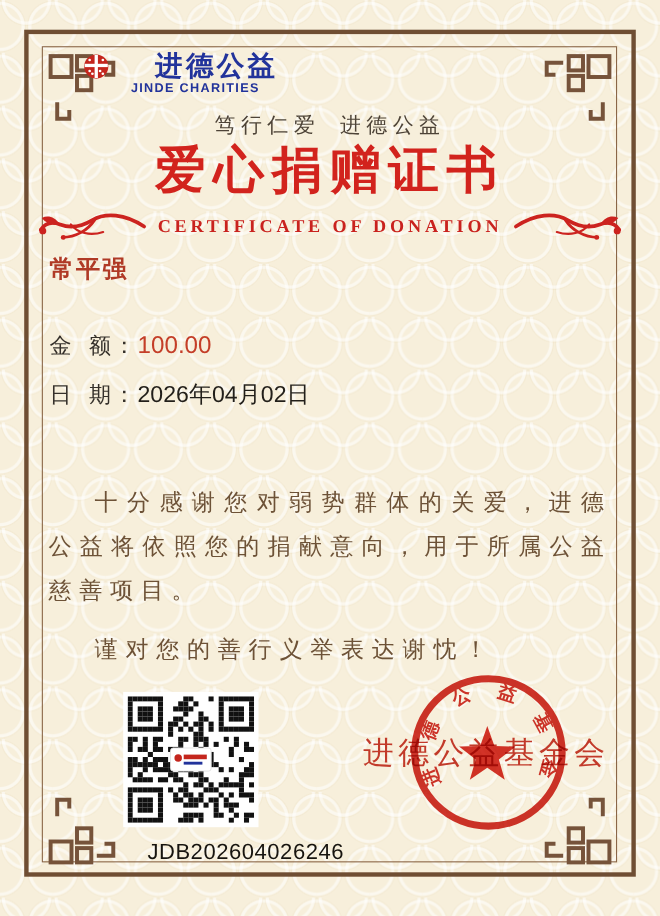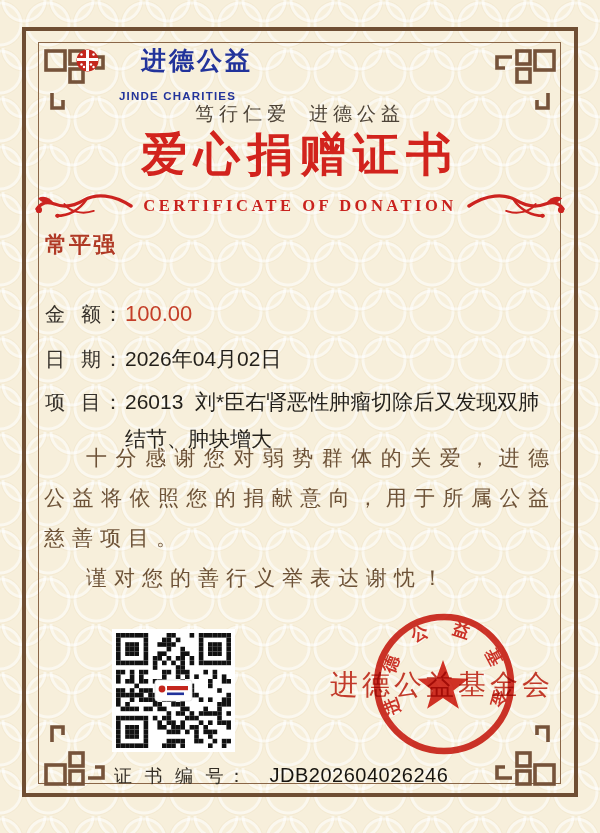--- a/index.html
+++ b/index.html
@@ -20,21 +20,21 @@
   .frame-outer{position:absolute;left:22px;right:22px;top:27px;bottom:36px;border:4px solid #6f4e33;}
   .frame-inner{position:absolute;left:38px;right:39px;top:42px;bottom:49px;border:1.5px solid #8a6647;}
   .corner{position:absolute;width:64px;height:64px;}
   .corner.tl{left:42px;top:47px;}
   .corner.tr{right:42px;top:47px;transform:scaleX(-1);}
   .corner.bl{left:42px;bottom:45px;transform:scaleY(-1);}
   .corner.br{right:42px;bottom:45px;transform:scale(-1,-1);}
 
   .logo{position:absolute;left:76px;top:48px;display:flex;align-items:flex-start;gap:36px;}
   .logo-cn{font-family:"Liberation Serif","DejaVu Serif",serif;font-weight:700;font-size:25px;color:#22339b;letter-spacing:3px;line-height:26px;}
-  .logo-en{font-size:11.5px;font-weight:700;color:#22339b;letter-spacing:1.2px;margin-top:16px;margin-left:-22px;}
+  .logo-en{font-size:11.5px;font-weight:700;color:#22339b;letter-spacing:1.2px;margin-top:1px;margin-left:-22px;}
   .logo-icon{margin-right:6px;margin-top:1px;}
 
   .slogan{position:absolute;left:0;right:0;top:101px;text-align:center;
     font-family:"Liberation Serif","DejaVu Serif",serif;
     font-size:19px;color:#4d4337;letter-spacing:5px;}
   .slogan span{margin:0 9px;}
   .title{position:absolute;left:0;right:0;top:124px;text-align:center;
     font-family:"Liberation Serif","DejaVu Serif",serif;font-weight:700;
     font-size:46px;color:#d2231d;letter-spacing:7px;}
   .subtitle-row{position:absolute;left:0;right:0;top:190px;display:flex;align-items:center;justify-content:center;gap:10px;text-align:right;}
@@ -50,21 +50,21 @@
   .row-amount{top:295px;}
   .row-date{top:340px;}
   .row-project{top:383px;}
   .row-amount .field-value{color:#c43e28;font-size:22px;}
 
   .message{position:absolute;left:44px;right:44px;top:440px;
     font-family:Liberation Mono, monospace;
     font-size:21px;color:#6d5237;letter-spacing:7px;line-height:40px;
     text-align:justify;}
   .message p{margin:0;text-indent:2em;}
-  .message .thanks{text-align:left;}
+  .message .thanks{margin-top:13px;text-align:left;}
 
   .qr-box{position:absolute;left:112px;top:629px;width:115px;height:115px;background:#ffffff;padding:4px;}
   .foundation-name{position:absolute;left:330px;top:666px;z-index:1;
     font-family:"Liberation Serif","DejaVu Serif",serif;
     font-size:28px;color:#c23a2a;letter-spacing:4px;white-space:nowrap;}
   .seal{position:absolute;left:370px;top:609px;width:150px;height:150px;z-index:2;mix-blend-mode:multiply;opacity:.95;}
 
   .certno-row{position:absolute;left:114px;top:764px;display:flex;align-items:baseline;}
   .certno-label{font-family:"Liberation Serif","DejaVu Serif",serif;font-size:18px;color:#332d24;letter-spacing:4px;white-space:nowrap;}
   .certno-value{font-size:20px;color:#17140f;margin-left:20px;letter-spacing:.5px;}
@@ -162,24 +162,20 @@
 
   <div class="donor">常平强</div>
 
   <div class="field-row row-amount">
     <span class="field-label">金 额：</span>
     <span class="field-value">100.00</span>
   </div>
   <div class="field-row row-date">
     <span class="field-label">日 期：</span>
     <span class="field-value">2026年04月02日</span>
-  </div>
-  <div class="field-row row-project">
-    <span class="field-label">项 目：</span>
-    <span class="field-value">26013  刘*臣右肾恶性肿瘤切除后又发现双肺结节、肿块增大</span>
   </div>
 
   <div class="message">
     <p>十分感谢您对弱势群体的关爱，进德公益将依照您的捐献意向，用于所属公益慈善项目。</p>
     <p class="thanks">谨对您的善行义举表达谢忱！</p>
   </div>
 
   <div class="qr-box">
     <svg id="qr-svg" width="115" height="115" viewBox="0 0 115 115">
       <rect x="0" y="0" width="115" height="115" fill="#ffffff"></rect>
@@ -489,17 +485,16 @@
       <path id="sealArc" d="M32.2 104.3 A51 51 0 1 1 115.8 104.3" fill="none"></path>
     </defs>
     <circle cx="74" cy="75" r="67" fill="none" stroke="#cf2a20" stroke-width="6.5"></circle>
     <polygon fill="#d4291e" points="73,51 79.5,69.1 98.7,69.7 83.5,81.4 88.9,99.8 73,89 57.1,99.8 62.5,81.4 47.3,69.7 66.5,69.1"></polygon>
     <text font-family="Liberation Serif, DejaVu Serif, serif" font-size="17" font-weight="700" fill="#cf2a20">
       <textPath href="#sealArc" startOffset="2" textLength="250" lengthAdjust="spacing">进德公益基金会</textPath>
     </text>
   </svg>
 
   <div class="certno-row">
-    <span class="certno-label">证 书 编 号：</span>
     <span class="certno-value">JDB202604026246</span>
   </div>
 
 </div>
 
 </body></html>

